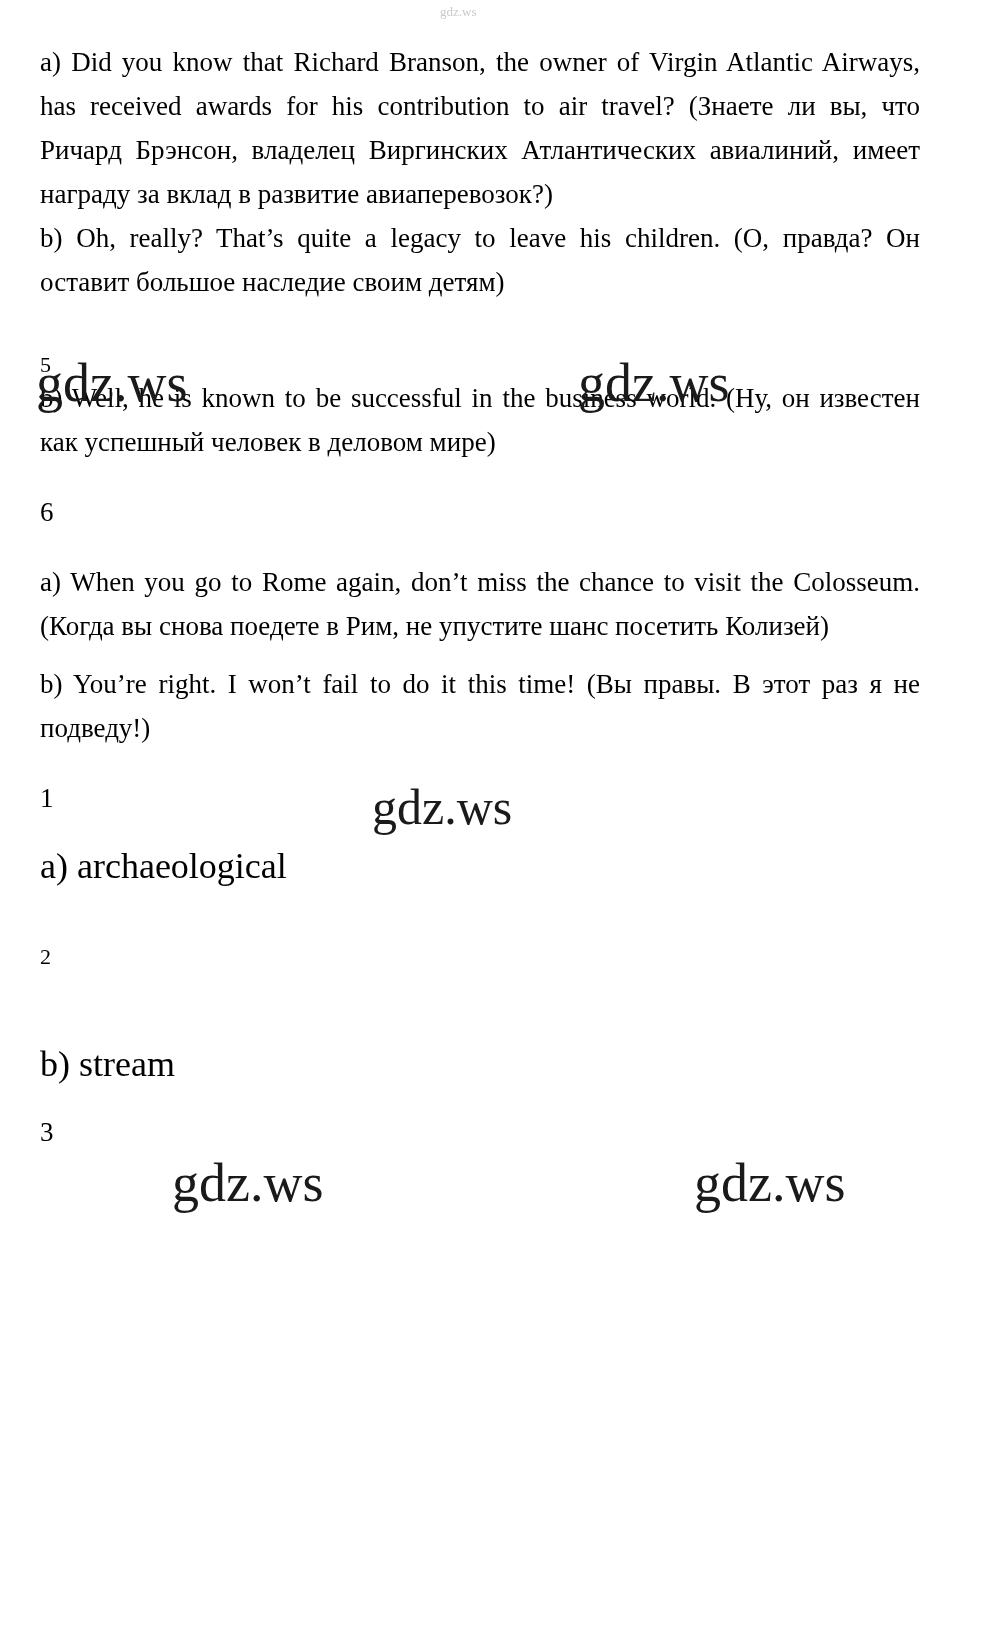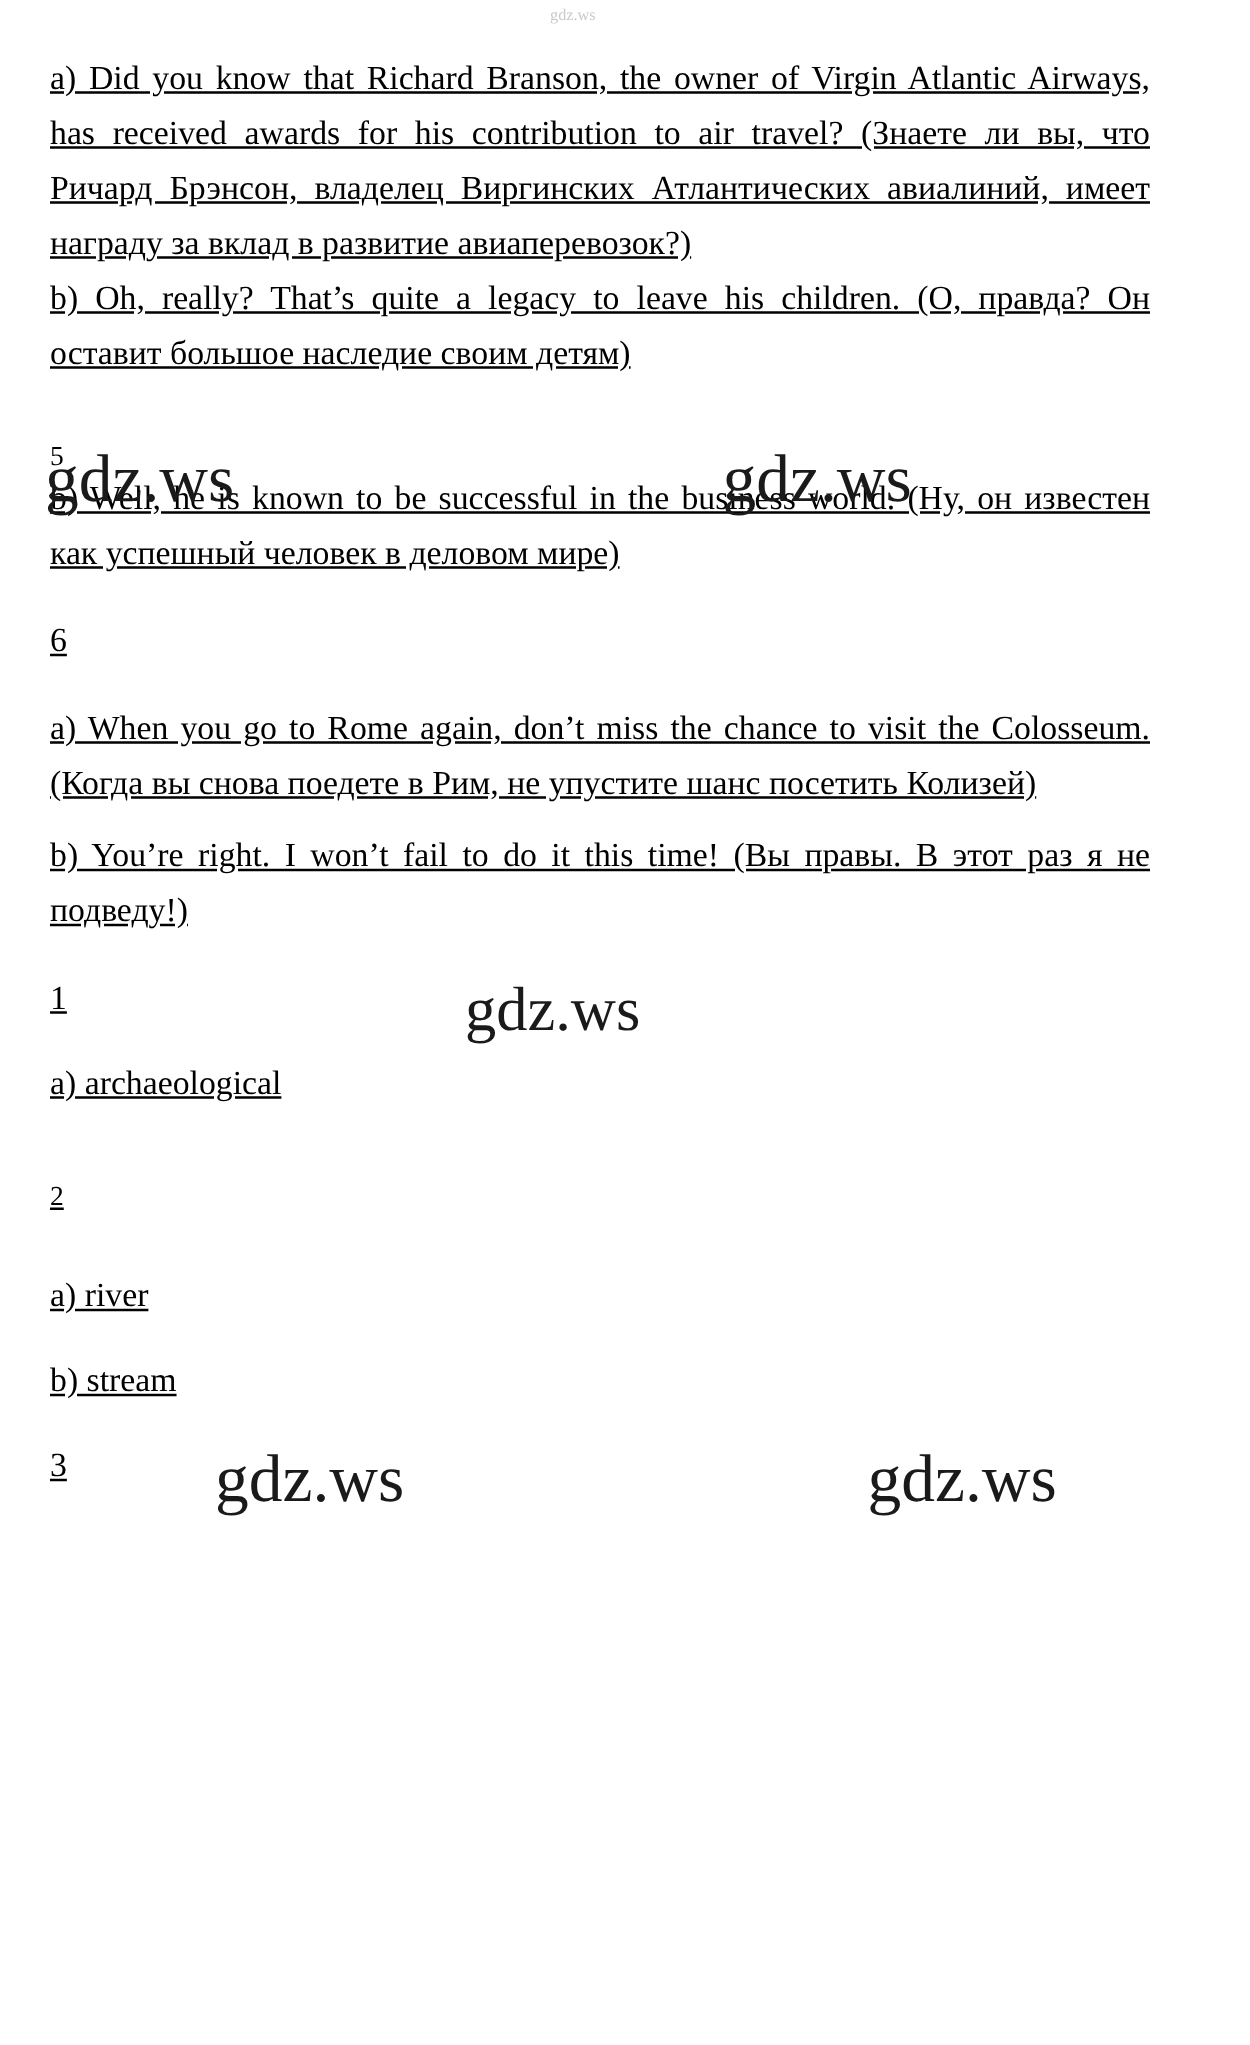--- a/index.html
+++ b/index.html
@@ -30,21 +30,20 @@
     font-size: 13px;
     color: #c9c9c9;
     letter-spacing: 0px;
     user-select: none;
   }
   .content {
     position: absolute;
     top: 40px;
     left: 40px;
     width: 880px;
-    text-decoration: underline;
   }
   p.para {
     margin: 0 0 0 0;
     font-size: 27px;
     line-height: 44px;
     text-align: justify;
     text-justify: inter-word;
   }
   p.justified {
     text-align: justify;
@@ -56,21 +55,21 @@
     font-size: 27px;
     line-height: 40px;
     margin: 0;
   }
   .num-small {
     font-size: 22px;
     line-height: 30px;
     margin: 0;
   }
   .item {
-    font-size: 27px;
+    font-size: 36px;
     line-height: 40px;
     margin: 0;
   }
   .wm {
     position: absolute;
     font-family: "Liberation Serif", serif;
     color: #1a1a1a;
     font-weight: normal;
     user-select: none;
     white-space: nowrap;
@@ -119,21 +118,20 @@
 
     <p class="num">1</p>
     <div class="gap-md"></div>
     <p class="item">a) archaeological</p>
     <div class="gap-md"></div>
 
     <div class="gap-md"></div>
 
     <p class="num-small">2</p>
     <div class="gap-lg"></div>
-    <p class="item">a) river</p>
     <div class="gap-md"></div>
     <p class="item">b) stream</p>
 
     <div class="gap-md"></div>
 
     <p class="num">3</p>
     <div class="gap-md"></div>
     <div class="gap-md"></div>
 
   </div>

